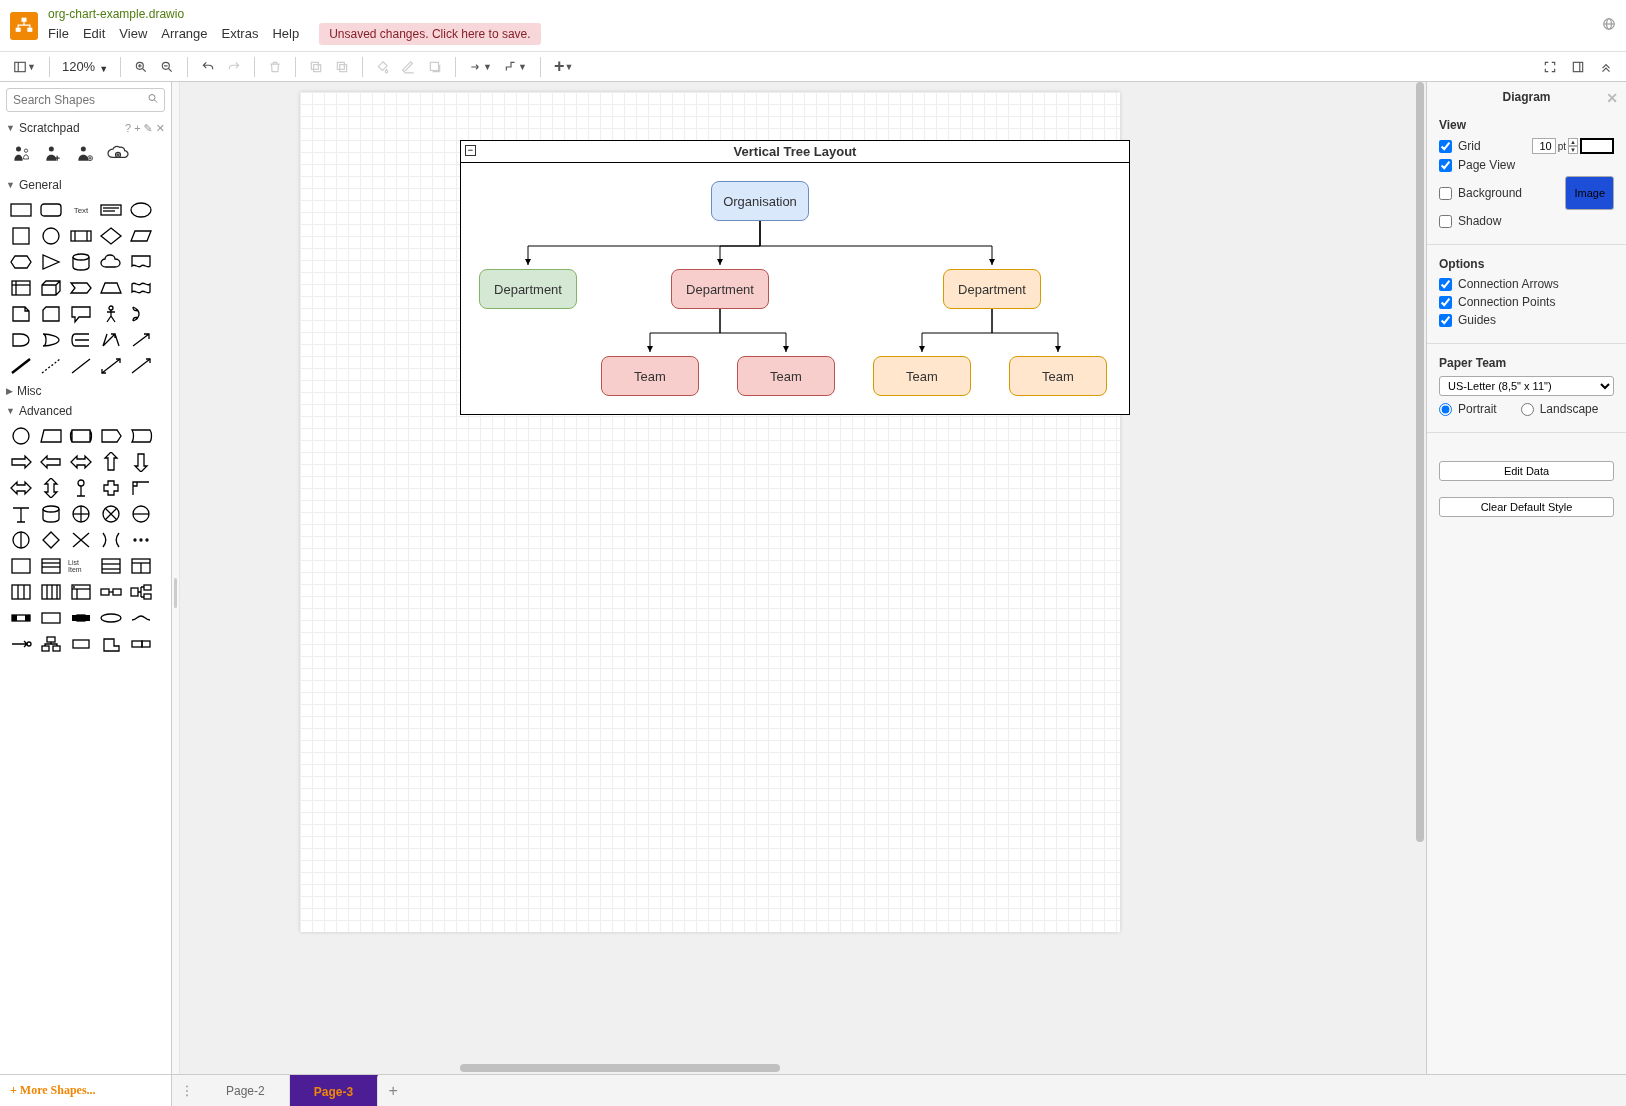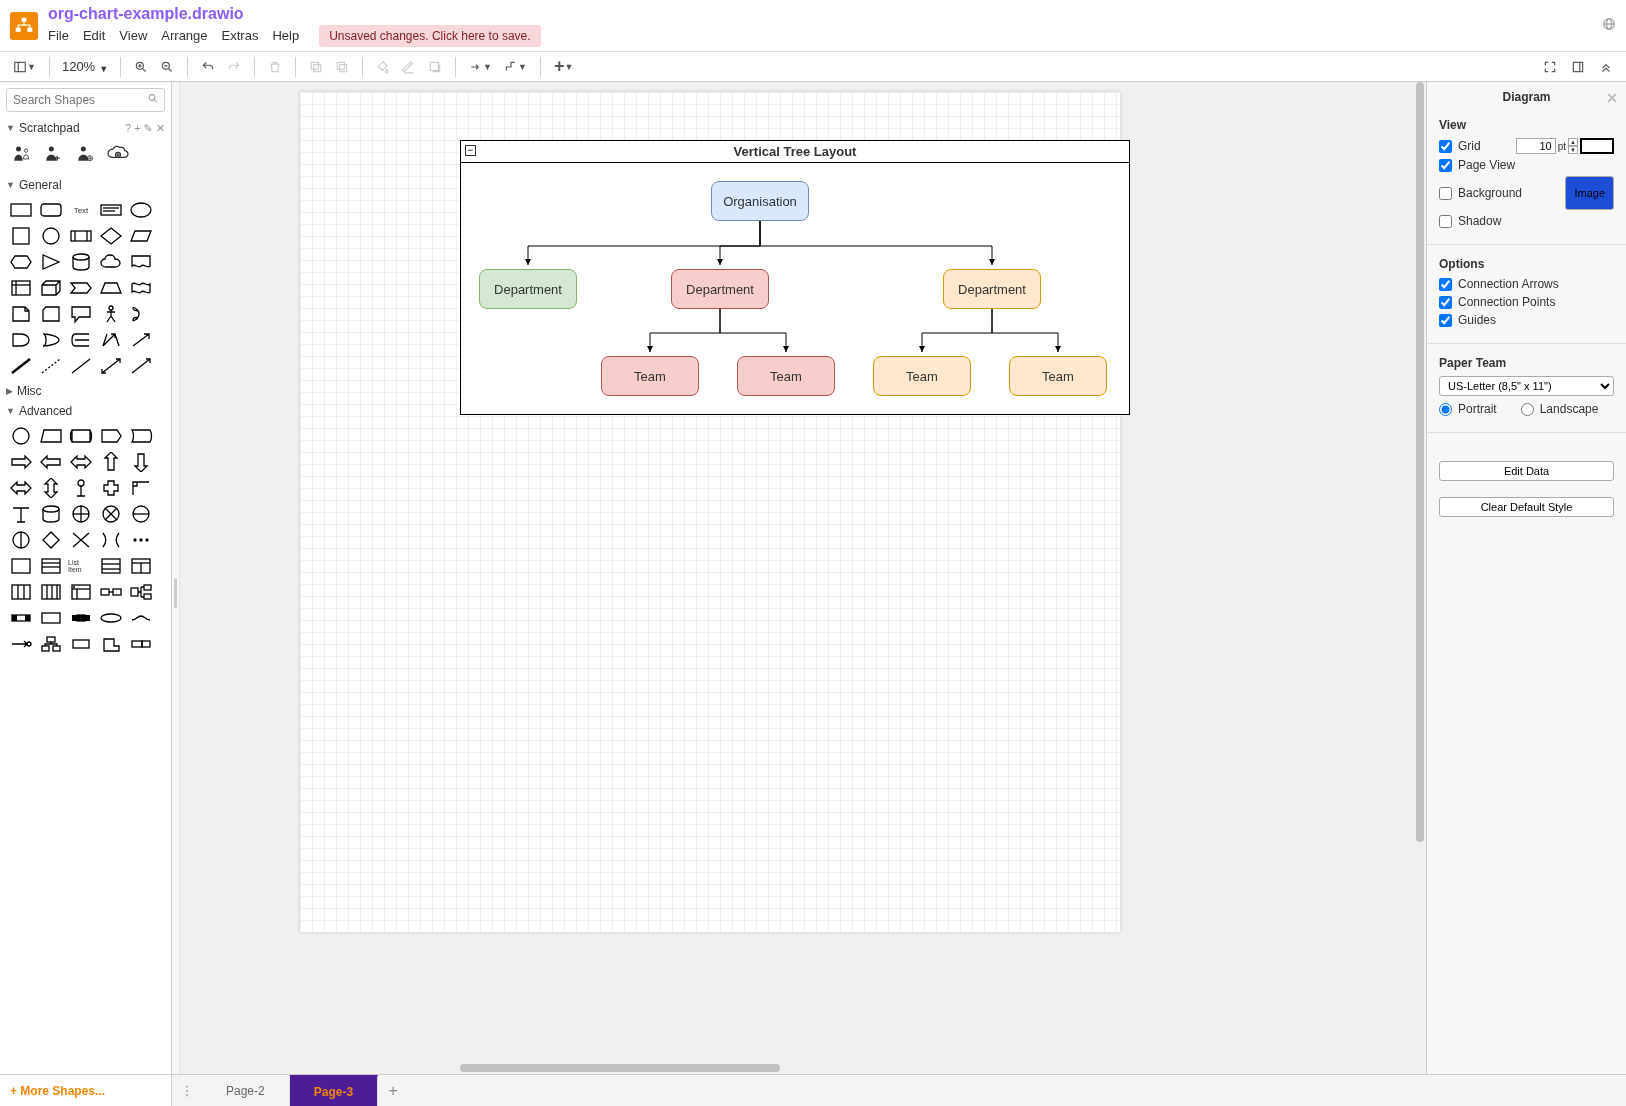--- a/index.html
+++ b/index.html
@@ -3,21 +3,21 @@
 <meta charset="utf-8">
 <style>
 * { box-sizing: border-box; margin: 0; padding: 0; }
 body { font-family: -apple-system, BlinkMacSystemFont, "Segoe UI", Helvetica, Arial, sans-serif; font-size: 13px; color: #333; background: #fff; overflow: hidden; width: 1626px; height: 1106px; }
 
 
 .title-bar { display: flex; align-items: center; height: 52px; padding: 0 10px; border-bottom: 1px solid #e0e0e0; }
 .logo { width: 28px; height: 28px; background: #f08705; border-radius: 3px; margin-right: 10px; display:flex; align-items:center; justify-content:center;}
 .logo svg { width:20px; height:20px; }
 .title-area { flex: 1; }
-.doc-title { font-size: 16px; font-weight: 700; color: #8b5cf6; margin-bottom:2px;}
+.doc-title { font-size: 12px; font-weight: 400; color: #4d7c0f; margin-bottom:2px;}
 .menu-row { display: flex; align-items: center; gap: 14px; margin-top:2px;}
 .menu-item { font-size: 13px; color: #333; cursor: pointer; }
 .save-banner { background: #f8d7da; color: #842029; padding: 4px 10px; border-radius: 3px; font-size: 12px; margin-left: 6px; cursor:pointer;}
 .globe-icon { color: #999; font-size: 16px; }
 
 
 .toolbar { display: flex; align-items: center; height: 30px; padding: 0 8px; border-bottom: 1px solid #ccc; gap: 2px; }
 .tb-btn { display: inline-flex; align-items: center; justify-content:center; padding: 3px 5px; cursor: pointer; color: #555; border-radius:2px; min-width:22px; height:22px;}
 .tb-btn.disabled { color: #ccc; cursor: default; }
 .tb-sep { width:1px; height:20px; background:#d0d0d0; margin: 0 6px; }
@@ -71,33 +71,33 @@
 svg.edges { position:absolute; left:0; top:0; width:670px; height:275px; pointer-events:none;}
 
 
 .panel-right { width: 200px; border-left:1px solid #ccc; background:#f7f7f7; padding: 0 0 10px 0; font-size:12px;}
 .panel-title { text-align:center; font-weight:600; padding:8px 0; position:relative; color:#333;}
 .panel-close { position:absolute; right:8px; top:8px; color:#bbb; cursor:pointer; font-size:14px;}
 .panel-section { padding: 6px 12px; }
 .panel-label { font-weight:600; margin-bottom:6px; color:#333;}
 .panel-row { display:flex; align-items:center; gap:6px; margin:4px 0; }
 .panel-row input[type=checkbox], .panel-row input[type=radio] { margin:0;}
-.grid-input { width:40px; padding:1px 3px; font-size:11px; border:1px solid #aaa; text-align:right;}
+.grid-input { width:24px; padding:1px 3px; font-size:11px; border:1px solid #aaa; text-align:right;}
 .stepper { width:10px; height:16px; display:flex; flex-direction:column; }
 .stepper div { height:8px; border:1px solid #aaa; font-size:6px; text-align:center; line-height:6px; cursor:pointer; background:#fff;}
 .color-swatch { width:34px; height:16px; border:2px solid #000; background:#fff; cursor:pointer;}
 .panel-btn { border:1px solid #aaa; background:#1d4ed8; padding:10px 8px; border-radius:3px; font-size:11px; cursor:pointer;}
 .panel-select { width:100%; padding:2px 4px; border:1px solid #aaa; border-radius:3px; font-size:11px; background:#fff;}
 .panel-wide-btn { width:100%; border:1px solid #aaa; background:#fff; padding:3px; border-radius:3px; font-size:11px; cursor:pointer; margin-top:16px;}
 .panel-hr { border:none; border-top:1px solid #ddd; margin:6px 0;}
 
 
 .footer { height:32px; border-top:1px solid #ccc; display:flex; align-items:stretch; background:#f4f4f4;}
 .footer-left-more { width:172px; border-right:1px solid #ccc; display:flex; align-items:center; padding:0 10px; background:#fff;}
-.more-shapes { color:#f08705; font-weight:600; font-size:12px; cursor:pointer;}
+.more-shapes { color:#f08705; font-weight:600; font-size:12px; cursor:pointer;font-family:Liberation Serif, serif;}
 .tab-strip { display:flex; align-items:stretch; }
 .tab-menu-btn { width:30px; display:flex; align-items:center; justify-content:center; color:#888; cursor:pointer;}
 .tab { padding:0 24px; display:flex; align-items:center; font-size:12px; cursor:pointer; border-right:1px solid #ddd; color:#666;}
 .tab.active { background:#4c1d95; color:#f08705; font-weight:600; border-top:2px solid transparent;}
 .tab-add { width:30px; display:flex; align-items:center; justify-content:center; color:#888; cursor:pointer; font-size:16px;}
 
 .small-svg { width:14px; height:14px; }
 </style>
 </head>
 <body>

